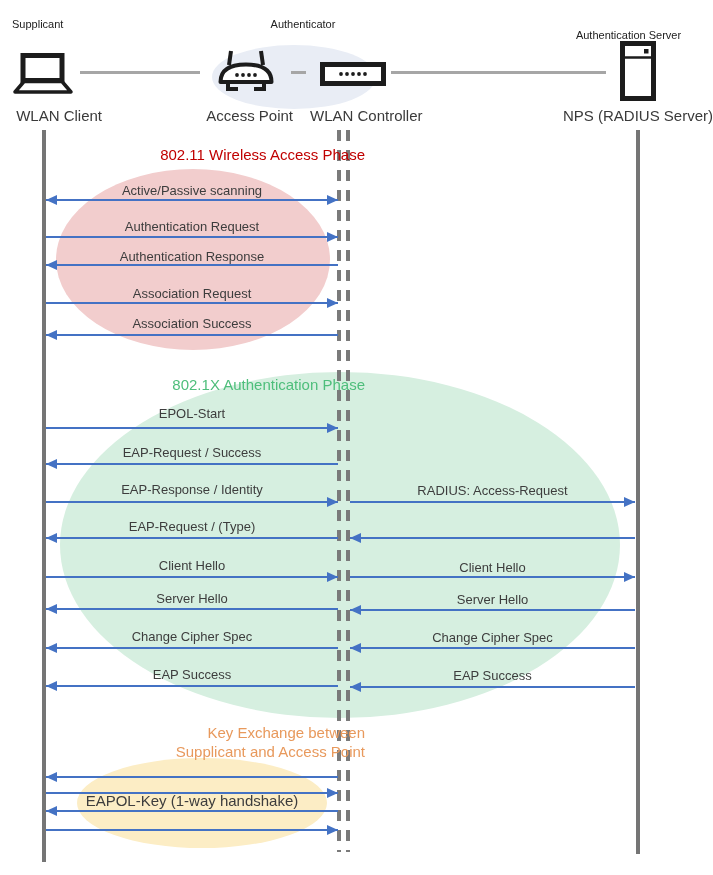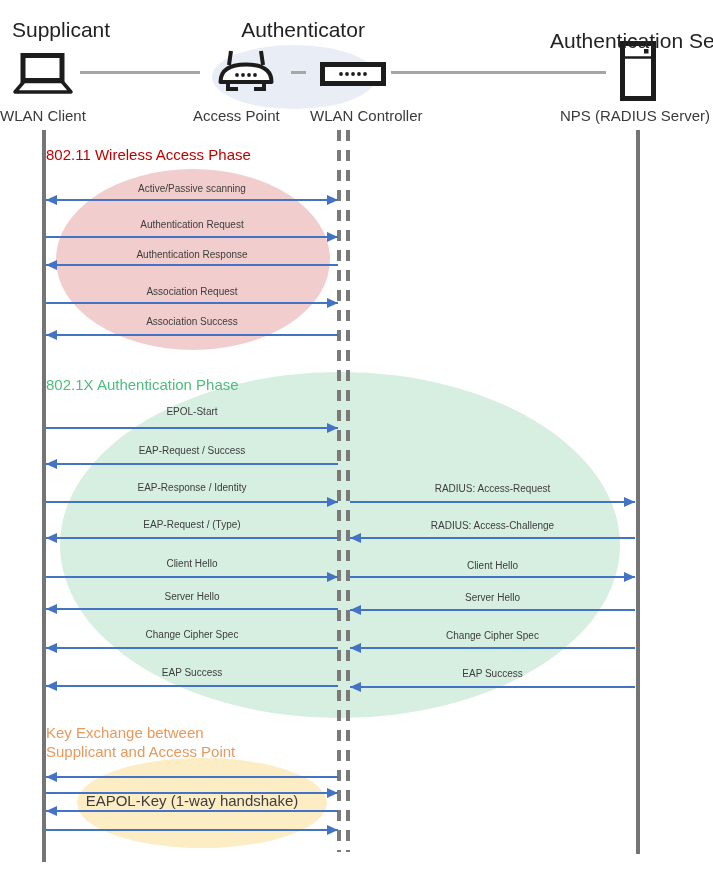--- a/index.html
+++ b/index.html
@@ -11,31 +11,31 @@
   .ellipse{position:absolute;border-radius:50%;z-index:0;}
   #hdr-ellipse{left:212px;top:45px;width:164px;height:64px;background:#E9EDF5;}
   #p1-ellipse{left:56px;top:169px;width:274px;height:181px;background:#F2CDCD;}
   #p2-ellipse{left:60px;top:372px;width:560px;height:346px;background:#D6EFE0;}
   #p3-ellipse{left:77px;top:758px;width:250px;height:90px;background:#FCEDC5;}
   
   .lifeline{position:absolute;z-index:1;}
   .solid{width:4px;background:#757575;}
   .dashes{width:4px;background:repeating-linear-gradient(to bottom,#7a7a7a 0 11px,transparent 11px 20px);}
   
-  .role{position:absolute;top:18px;font-size:21px;color:#222;z-index:3;white-space:nowrap;}
-  .dev{position:absolute;top:107px;font-size:15px;color:#3a3a3a;z-index:3;text-align:left;white-space:nowrap;}
+  .role{position:absolute;top:18px;font-size:11px;color:#222;z-index:3;white-space:nowrap;}
+  .dev{position:absolute;top:107px;font-size:15px;color:#3a3a3a;z-index:3;text-align:right;white-space:nowrap;}
   .icon{position:absolute;z-index:2;}
   .conn{position:absolute;background:#A6A6A6;z-index:1;}
   
-  .ph-title{position:absolute;left:46px;width:292px;text-align:left;font-size:15px;z-index:3;white-space:nowrap;}
+  .ph-title{position:absolute;left:46px;width:292px;text-align:right;font-size:15px;z-index:3;white-space:nowrap;padding-left:27px;}
   #p1-title{top:146px;color:#C00000;}
   #p2-title{top:376px;color:#4EBE7B;}
   #p3-title{top:723px;color:#E8995C;line-height:19px;}
   
-  .msg{position:absolute;font-size:10px;color:#3d3d3d;z-index:3;text-align:center;white-space:nowrap;}
+  .msg{position:absolute;font-size:13px;color:#3d3d3d;z-index:3;text-align:center;white-space:nowrap;}
   .lspan{left:46px;width:292px;}
   .rspan{left:350px;width:285px;}
   .arrow{position:absolute;height:2px;background:#4472C4;z-index:2;}
   .al{left:46px;width:292px;}
   .ar{left:350px;width:285px;}
   .head-r::after{content:'';position:absolute;right:0;top:-4px;width:0;height:0;
     border-left:11px solid #4472C4;border-top:5px solid transparent;border-bottom:5px solid transparent;}
   .head-l::before{content:'';position:absolute;left:0;top:-4px;width:0;height:0;
     border-right:11px solid #4472C4;border-top:5px solid transparent;border-bottom:5px solid transparent;}
 </style>
@@ -129,21 +129,20 @@
   <div class="msg lspan" style="top:445px;">EAP-Request / Success</div>
   <div class="arrow al head-l" style="top:463px;"></div>
 
   <div class="msg lspan" style="top:482px;">EAP-Response / Identity</div>
   <div class="arrow al head-r" style="top:501px;"></div>
   <div class="msg rspan" style="top:483px;">RADIUS: Access-Request</div>
   <div class="arrow ar head-r" style="top:501px;"></div>
 
   <div class="msg lspan" style="top:519px;">EAP-Request / (Type)</div>
   <div class="arrow al head-l" style="top:537px;"></div>
-  <div class="msg rspan" style="top:520px;">RADIUS: Access-Challenge</div>
   <div class="arrow ar head-l" style="top:537px;"></div>
 
   <div class="msg lspan" style="top:558px;">Client Hello</div>
   <div class="arrow al head-r" style="top:576px;"></div>
   <div class="msg rspan" style="top:560px;">Client Hello</div>
   <div class="arrow ar head-r" style="top:576px;"></div>
 
   <div class="msg lspan" style="top:591px;">Server Hello</div>
   <div class="arrow al head-l" style="top:608px;"></div>
   <div class="msg rspan" style="top:592px;">Server Hello</div>

